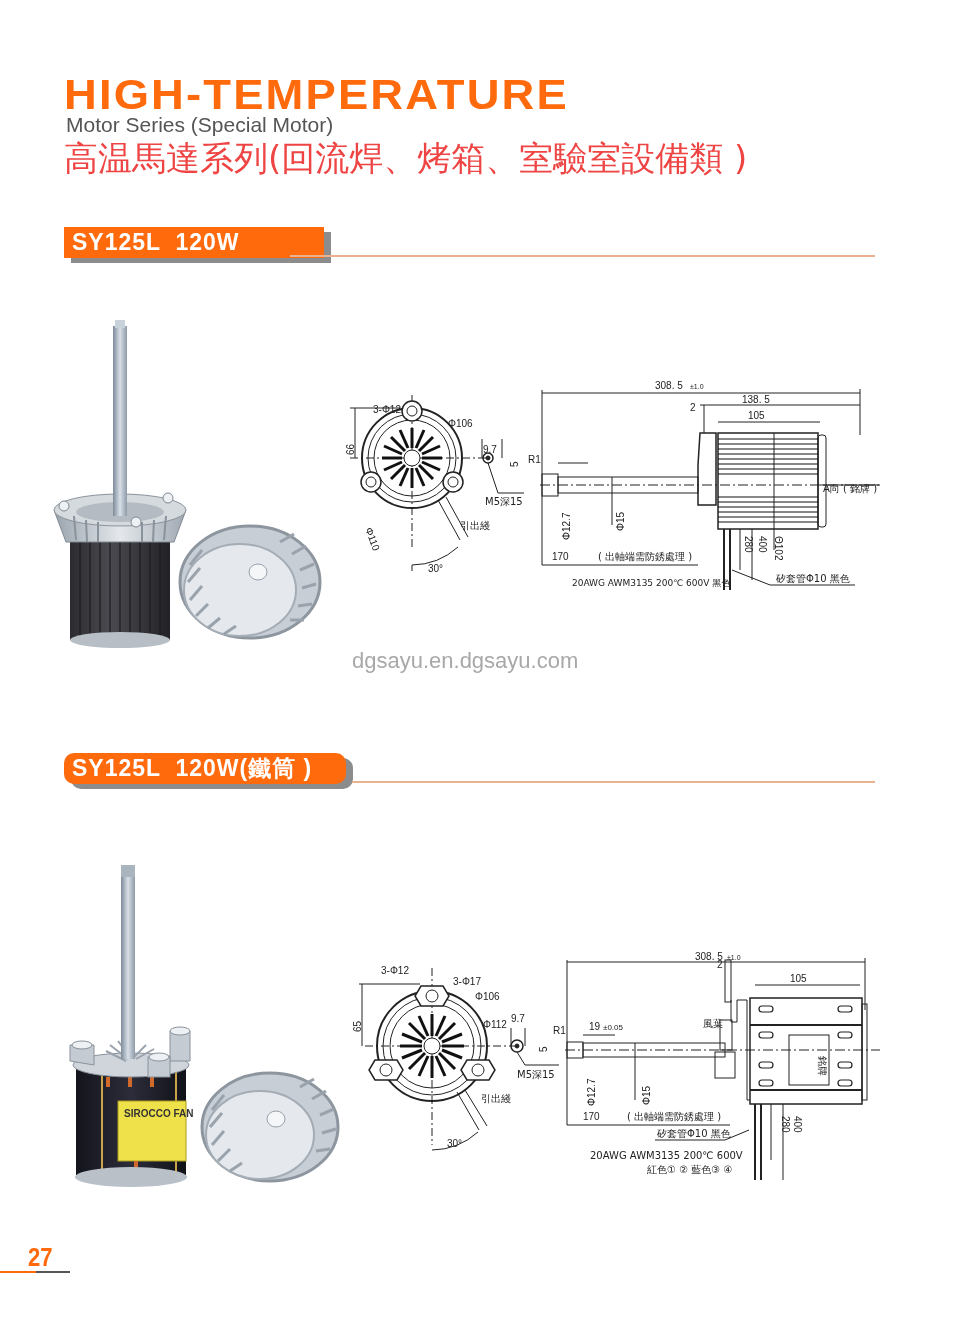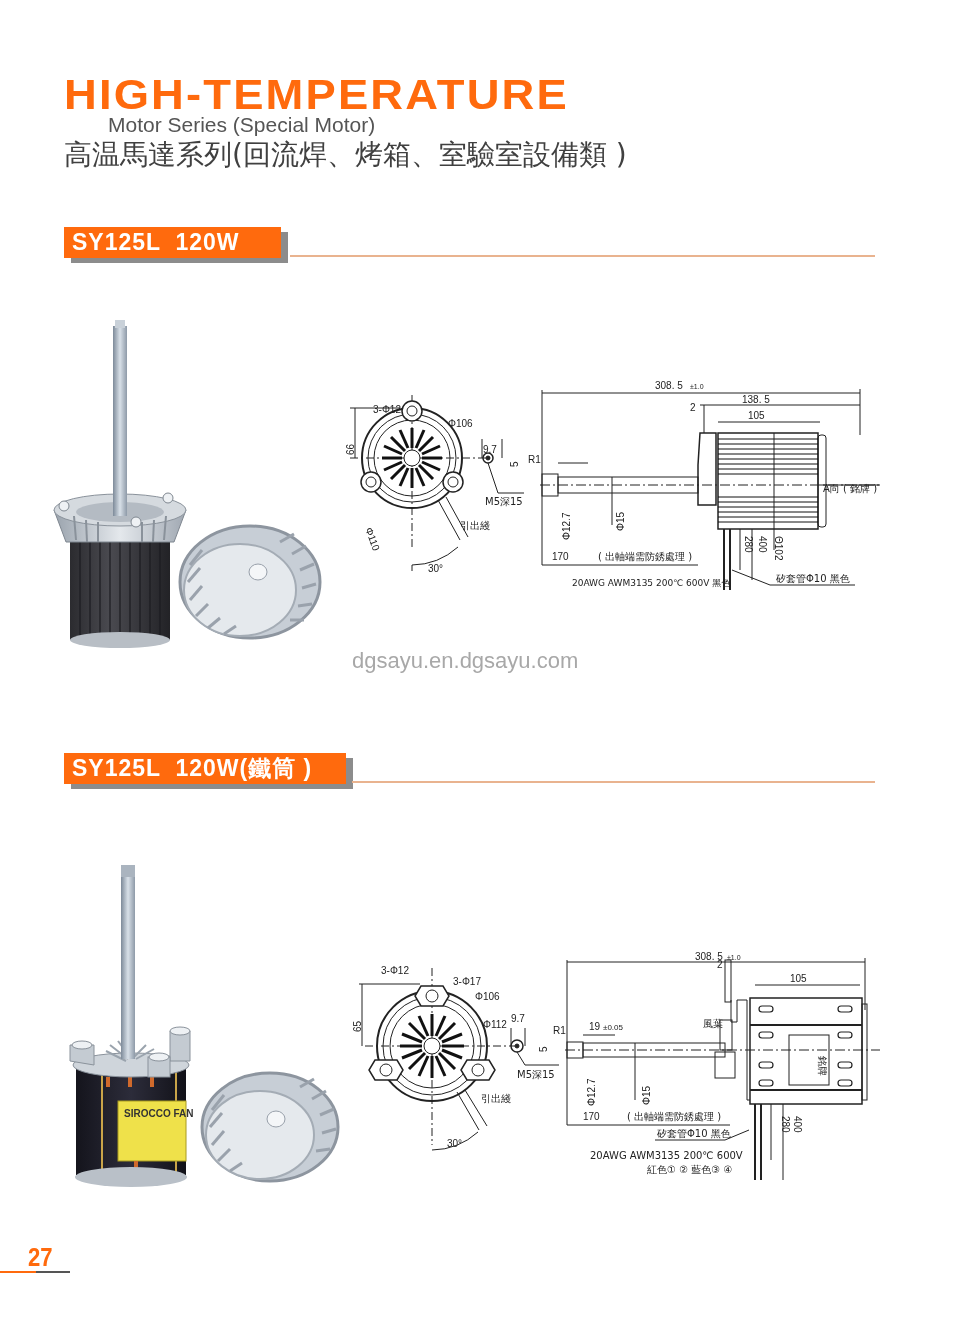--- a/index.html
+++ b/index.html
@@ -1,39 +1,39 @@
 <!DOCTYPE html>
 <html><head>
   <meta charset="utf-8">
   <style>
     html, body { margin: 0; padding: 0; background: #ffffff; }
     body { width: 963px; height: 1321px; position: relative; overflow: hidden; font-family: "Liberation Sans", sans-serif; color: #333; }
     .abs { position: absolute; }
     .title-main { left: 64px; top: 74px; font-family: "Liberation Sans", sans-serif; font-weight: bold; font-size: 42px; color: #ff6a0d; letter-spacing: 2px; line-height: 1; transform: scaleX(1.08); transform-origin: left; }
-    .title-sub { left: 66px; top: 114px; font-size: 21px; color: #555; line-height: 1; margin-left: 42px; }
-    .title-cn { left: 64px; top: 140px; font-size: 28px; color: #404040; line-height: 1.1; font-family: "DejaVu Sans", sans-serif; }
+    .title-sub { left: 66px; top: 114px; font-size: 21px; color: #555; line-height: 1; }
+    .title-cn { left: 64px; top: 140px; font-size: 34px; color: #ef4444; line-height: 1.1; font-family: "DejaVu Sans", sans-serif; }
     .sec-tag { height: 31px; background: #ff6a0d; color: #fff; font-weight: bold; font-size: 23px; line-height: 31px; padding-left: 8px; box-sizing: border-box; box-shadow: 7px 5px 0 #8c8c8c; letter-spacing: 1px; white-space: pre; }
     .sec-line { height: 2px; background: #e9b38f; }
     .photo { overflow: visible; }
     .watermark { left: 352px; top: 648px; font-size: 22px; color: #a8a8a8; }
     .page-num { left: 28px; top: 1242px; font-size: 26px; font-weight: bold; color: #ff6a0d; font-family: "Liberation Sans", sans-serif; transform: scaleX(0.85); transform-origin: left; }
     .page-line-o { left: 0; top: 1271px; width: 36px; height: 2px; background: #ff6a0d; }
     .page-line-g { left: 36px; top: 1271px; width: 34px; height: 2px; background: #555; }
     .dim { font-size: 10px; fill: #222; font-family: "Liberation Sans", sans-serif; }
     .dimcn { font-size: 10px; fill: #222; font-family: "DejaVu Sans", sans-serif; }
     svg { overflow: visible; }
   </style>
 </head>
 <body>
 
 <div class="abs title-main">HIGH-TEMPERATURE</div>
 <div class="abs title-sub">Motor Series (Special Motor)</div>
 <div class="abs title-cn">高温馬達系列(回流焊、烤箱、室驗室設備類 )</div>
 
-<div class="abs sec-tag" style="left:64px; top:227px; width:217px;">SY125L  120W</div>
+<div class="abs sec-tag" style="left:64px; top:227px; width:260px;">SY125L  120W</div>
 <div class="abs sec-line" style="left:290px; top:255px; width:585px;"></div>
 
 <svg class="abs photo" style="left:40px; top:320px;" width="300" height="330">
   <defs>
     <linearGradient id="shaftG" x1="0" x2="1">
       <stop offset="0" stop-color="#7d8a99"></stop>
         <stop offset="0.5" stop-color="#d8e0e8"></stop>
         <stop offset="1" stop-color="#8e9aa8"></stop>
     </linearGradient>
     <linearGradient id="bodyG" x1="0" x2="1">
@@ -209,21 +209,21 @@
   <text class="dim" x="436" y="170" transform="rotate(90 440 165)">Θ102</text>
   <text class="dim" x="410" y="160" transform="rotate(90 414 165)">400</text>
   <text class="dim" x="396" y="160" transform="rotate(90 400 165)">280</text>
   <text class="dim" x="350" y="36">2</text>
   <text class="dimcn" x="436" y="207">矽套管Φ10 黑色</text>
   <text class="dimcn" x="232" y="211" style="font-size:9px">20AWG AWM3135 200℃ 600V 黑色</text>
 </svg>
 
 <div class="abs watermark">dgsayu.en.dgsayu.com</div>
 
-<div class="abs sec-tag" style="left:64px; top:753px; width:282px;">SY125L  120W(鐵筒 )</div>
+<div class="abs sec-tag" style="left:64px; top:753px; width:282px;border-radius:10px;">SY125L  120W(鐵筒 )</div>
 <div class="abs sec-line" style="left:352px; top:781px; width:523px;"></div>
 
 <svg class="abs photo" style="left:50px; top:865px;" width="300" height="320">
   <defs>
     <linearGradient id="ironG" x1="0" x2="1">
       <stop offset="0" stop-color="#14141c"></stop>
         <stop offset="0.5" stop-color="#2c2c3a"></stop>
         <stop offset="1" stop-color="#111118"></stop>
     </linearGradient>
   </defs>

